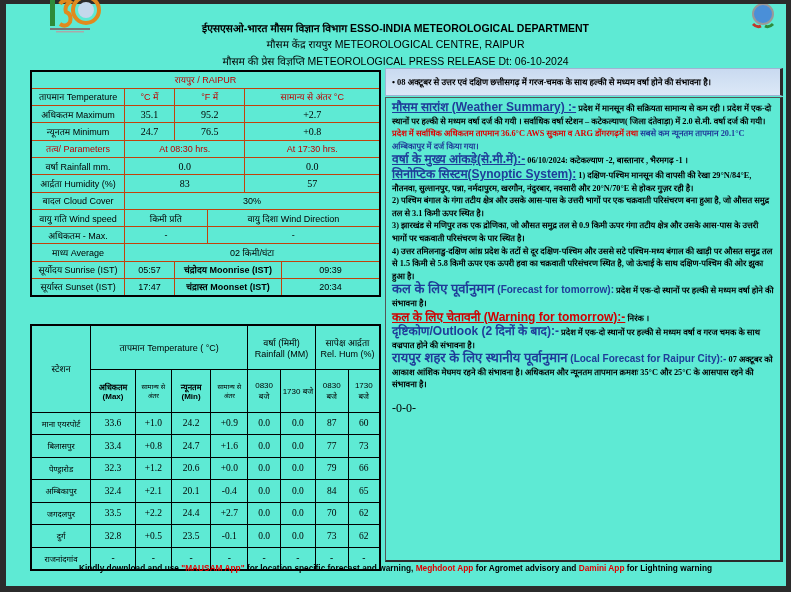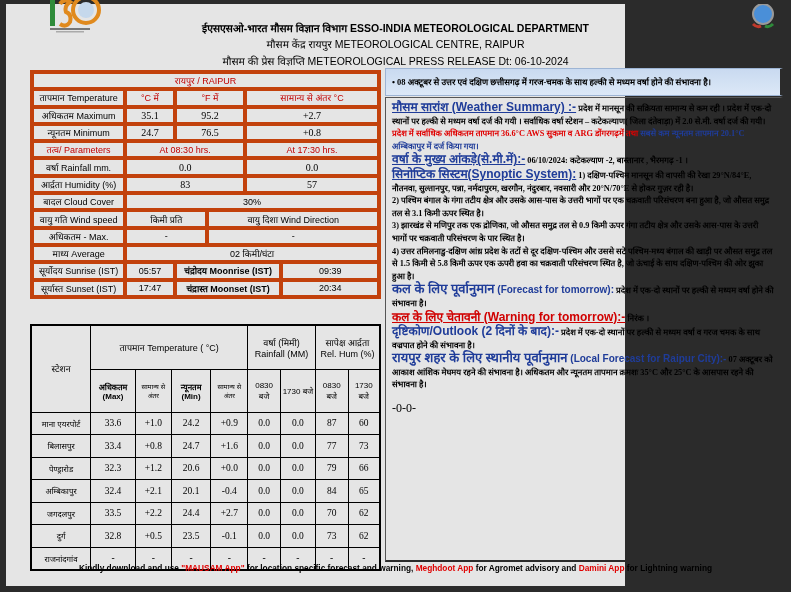--- a/index.html
+++ b/index.html
@@ -4,40 +4,40 @@
 <style>
   * { box-sizing: border-box; margin: 0; padding: 0; }
   html, body { width: 791px; height: 592px; overflow: hidden; }
   body {
     background: #2b2b2b;
     font-family: "Liberation Sans", "DejaVu Sans", sans-serif;
     color: #000;
     position: relative;
   }
   .page {
-    position: absolute; left: 6px; top: 4px; width: 619px; height: 582px;
-    background: #e5e5e5;
+    position: absolute; left: 6px; top: 4px; width: 780px; height: 582px;
+    background: #5eead4;
   }
   .top-bar { position: absolute; left: 0; top: 0; width: 791px; height: 4px; background: #2b2b2b; }
 
   
   .logo-left { position: absolute; left: 38px; top: -4px; width: 60px; height: 36px; }
   .logo-right { position: absolute; left: 745px; top: 0px; width: 24px; height: 28px; }
   .hdr { position: absolute; left: 0; width: 779px; text-align: center; font-size: 10.5px; font-family: "Liberation Sans", sans-serif; }
   .hdr1 { top: 17px; font-weight: bold; }
   .hdr2 { top: 33px; }
   .hdr3 { top: 50px; }
 
   
   table { border-collapse: collapse; }
   .t1 {
     position: absolute; left: 24px; top: 66px; width: 351px;
     font-size: 9px; border: 2px solid #000;
   }
-  .t1 td { border: 4px solid #c2410c; height: 17.3px; text-align: center; padding: 0 2px; }
+  .t1 td { border: 1px solid #c2410c; height: 17.3px; text-align: center; padding: 0 2px; }
   .t1 .lbl { text-align: center; }
   .red { color: #c00000; }
   .serif { font-family: "Liberation Serif", serif; font-size: 10px; }
 
   .t2 {
     position: absolute; left: 24px; top: 320px; width: 351px;
     font-size: 8px; border: 2px solid #000;
   }
   .t2 td { border: 1px solid #000; text-align: center; padding: 0 1px; }
   .t2 .num { font-family: "Liberation Serif", serif; font-size: 9.5px; height: 22.5px; }

